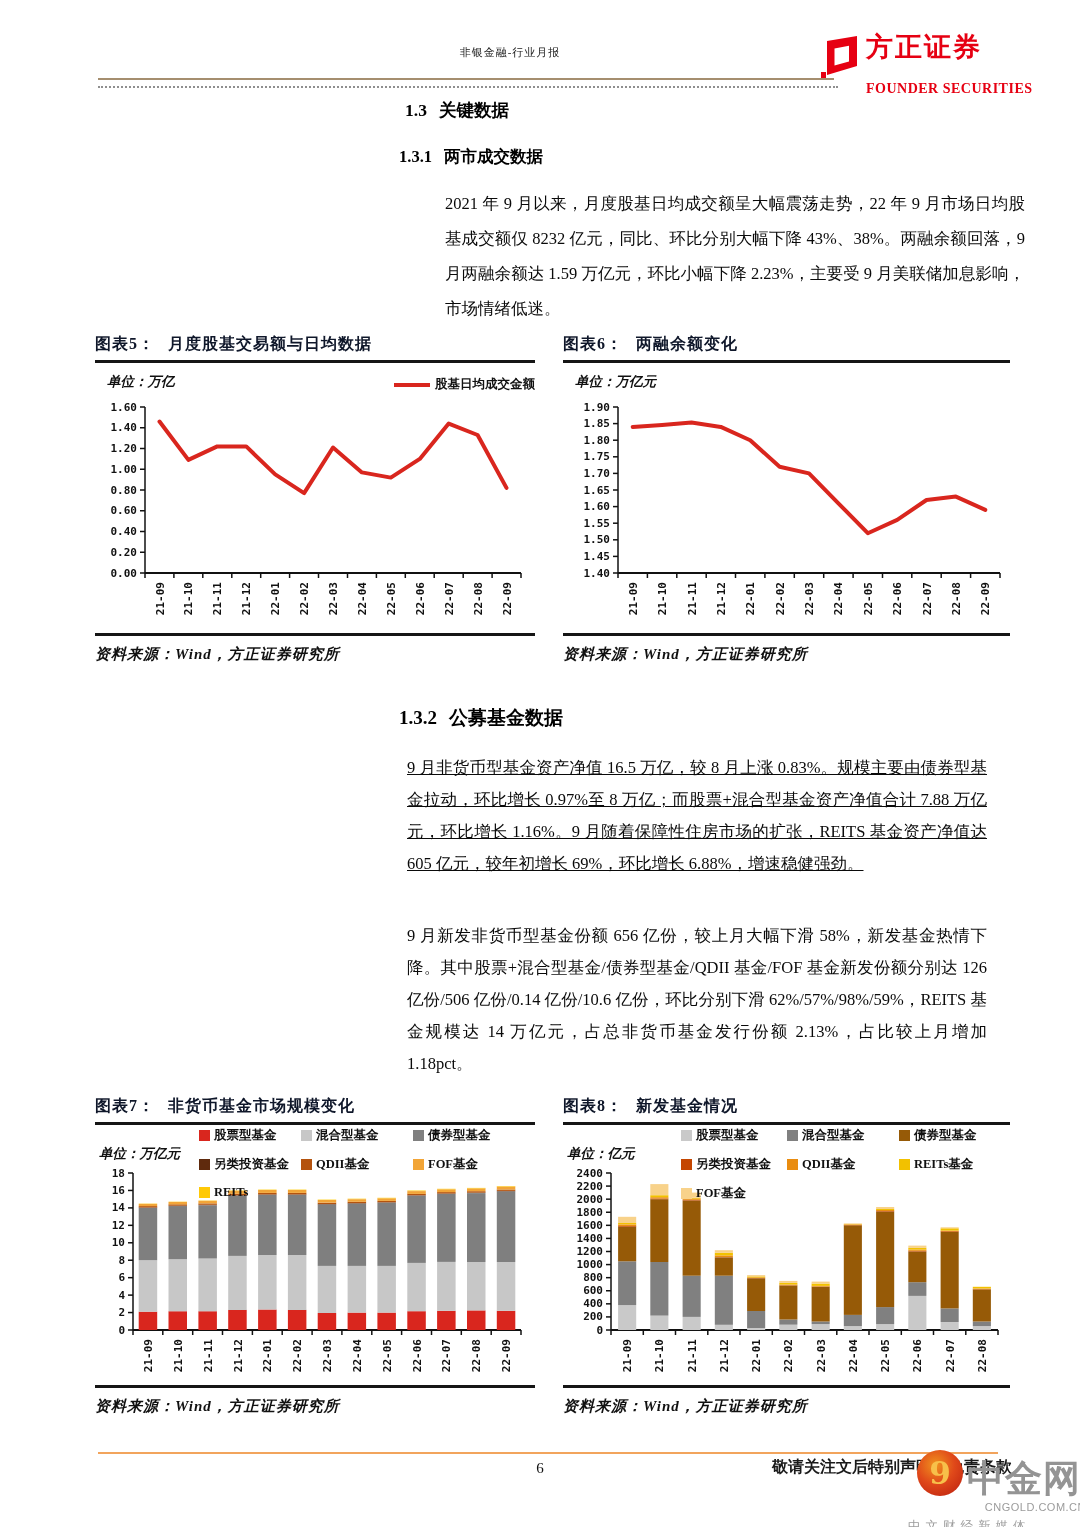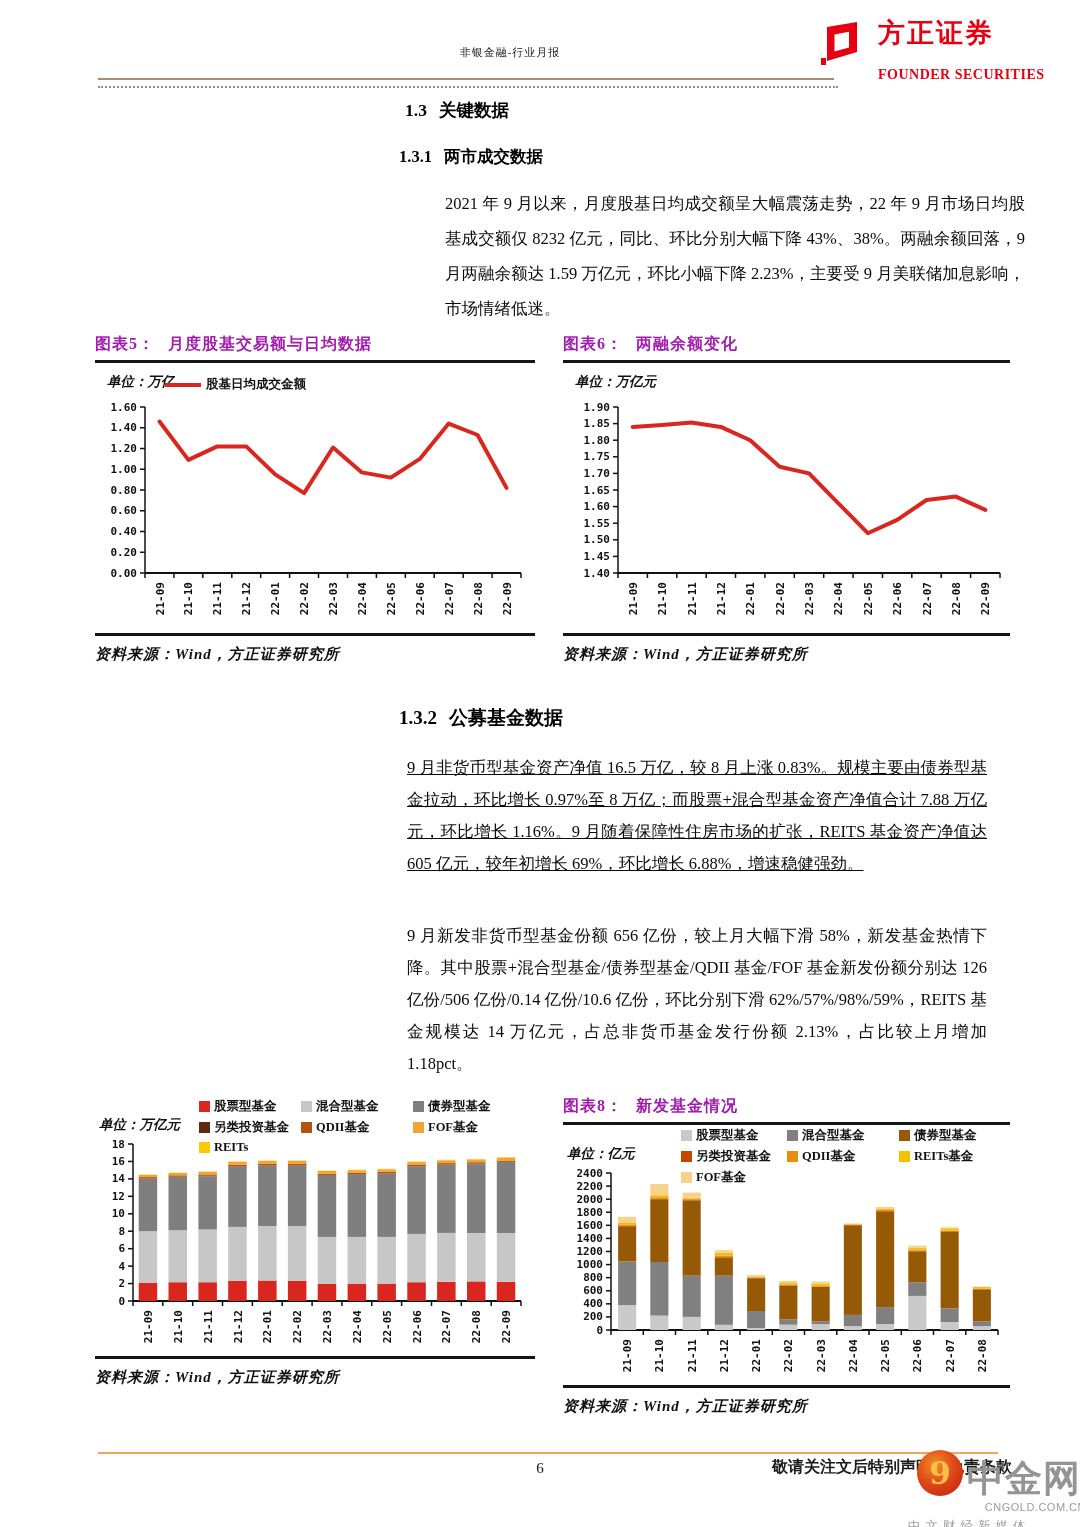--- a/index.html
+++ b/index.html
@@ -1,48 +1,48 @@
 <!DOCTYPE html>
 <html><head>
 <meta charset="utf-8">
 <style>
   html,body{margin:0;padding:0;}
   body{width:1080px;height:1527px;position:relative;background:#fff;overflow:hidden;
        font-family:"Liberation Serif","DejaVu Serif",serif;color:#000;}
   .abs{position:absolute;}
   
   .header-title{top:45px;left:0;width:1020px;text-align:center;font-size:11px;color:#1a1a1a;letter-spacing:1px;}
-  .logo{top:20px;left:820px;display:flex;gap:14px;align-items:flex-start;}
+  .logo{top:34px;left:820px;display:flex;gap:2px;align-items:flex-start;}
   .logo-cn{font-family:"Liberation Sans",sans-serif;font-size:27px;font-weight:bold;color:#E60012;line-height:1;letter-spacing:2px;}
   .logo-en{font-family:Liberation Serif, serif;font-size:14px;font-weight:bold;color:#E60012;letter-spacing:.5px;margin-top:20px;}
   .hline{top:78px;left:98px;width:736px;height:2px;background:#A58E6F;}
   .dotline{top:86px;left:98px;width:740px;height:0;border-top:2px dotted #8f8f8f;}
   
   .h13{top:98px;left:405px;font-size:17.5px;font-weight:bold;}
   .h131{top:146px;left:399px;font-size:16.5px;font-weight:bold;}
   .h132{top:705px;left:399px;font-size:19px;font-weight:bold;}
   .hnum{margin-right:12px;}
   .para{left:407px;width:580px;font-size:16.5px;text-align:justify;color:#0a0a0a;}
   .p1{top:186px;line-height:35px;margin-left:38px;}
   .p2{top:752px;line-height:32px;text-decoration:underline;}
   .p3{top:920px;line-height:32px;}
   
   .figure{position:absolute;}
   #fig5{left:95px;top:334px;width:440px;}
   #fig6{left:563px;top:334px;width:447px;}
   #fig7{left:95px;top:1096px;width:440px;}
   #fig8{left:563px;top:1096px;width:447px;}
-  .fig-title{font-size:16px;font-weight:bold;letter-spacing:1px;padding-bottom:5px;border-bottom:3px solid #151515;color:#a21caf;}
+  .fig-title{font-size:16px;font-weight:bold;letter-spacing:1px;padding-bottom:5px;border-bottom:3px solid #151515;color:#0f172a;}
   .fig-title .sp{margin-right:13px;}
   .fig-head{position:relative;height:34px;}
   .fig-head.tall{height:38px;}
   .unit{position:absolute;left:12px;top:10px;font-size:13.5px;font-style:italic;font-weight:600;color:#111;white-space:nowrap;}
   #fig7 .unit,#fig8 .unit{top:20px;left:4px;}
-  .legend-center{position:absolute;left:70px;right:0;top:13px;display:flex;justify-content:flex-start;z-index:2;}
-  .legend-grid{position:absolute;top:2px;display:grid;row-gap:4px;z-index:2;}
+  .legend-center{position:absolute;left:70px;right:0;top:13px;display:flex;justify-content:flex-end;z-index:2;}
+  .legend-grid{position:absolute;top:2px;display:grid;row-gap:12px;z-index:2;}
   #fig7 .legend-grid{left:104px;grid-template-columns:102px 112px 118px;}
   #fig8 .legend-grid{left:118px;grid-template-columns:106px 112px 115px;}
   .lg-item{display:flex;align-items:center;font-size:12.5px;font-weight:600;white-space:nowrap;color:#111;}
   .lg-sw{width:11px;height:11px;margin-right:4px;flex:none;}
   .lg-line{width:36px;height:4px;margin-right:5px;flex:none;}
   .chart-box{line-height:0;}
   .fig-botline{border-top:3px solid #151515;padding-top:9px;font-size:15px;font-style:italic;font-weight:600;color:#111;letter-spacing:1px;}
   .ylab{font-family:"DejaVu Sans Mono",monospace;font-size:11px;font-weight:700;text-anchor:end;fill:#111;}
   .xlab{font-family:"DejaVu Sans Mono",monospace;font-size:11px;font-weight:700;fill:#111;}
   .ax{stroke:#111;stroke-width:1.5;}
@@ -215,20 +215,23 @@
         <text x="338.2" y="185" class="xlab" text-anchor="end" transform="rotate(-90 338.2 185)">22-06</text>
         <text x="367.5" y="185" class="xlab" text-anchor="end" transform="rotate(-90 367.5 185)">22-07</text>
         <text x="396.9" y="185" class="xlab" text-anchor="end" transform="rotate(-90 396.9 185)">22-08</text>
         <text x="426.3" y="185" class="xlab" text-anchor="end" transform="rotate(-90 426.3 185)">22-09</text>
         <polyline points="69.7,29.9 99.1,27.9 128.5,25.6 157.8,29.9 187.2,43.2 216.6,69.8 246.0,76.4 275.4,106.3 304.8,136.2 334.2,122.9 363.5,103.0 392.9,99.6 422.3,112.9" fill="none" stroke="#D9261E" stroke-width="4" stroke-linejoin="round" stroke-linecap="round"></polyline>
       </svg></div>
   <div class="fig-botline">资料来源：Wind，方正证券研究所</div>
 </div>
 
 <div class="figure" id="fig7">
+  <div class="fig-title">
+    <span class="sp">图表7：</span><span>非货币基金市场规模变化</span>
+  </div>
   <div class="fig-head tall">
     <span class="unit">单位：万亿元</span>
     <span class="legend-grid">
         <span class="lg-item">
           <span class="lg-sw" style="background: rgb(217, 38, 30);"></span>
           <span>股票型基金</span>
         </span>
         <span class="lg-item">
           <span class="lg-sw" style="background: rgb(199, 199, 199);"></span>
           <span>混合型基金</span>

